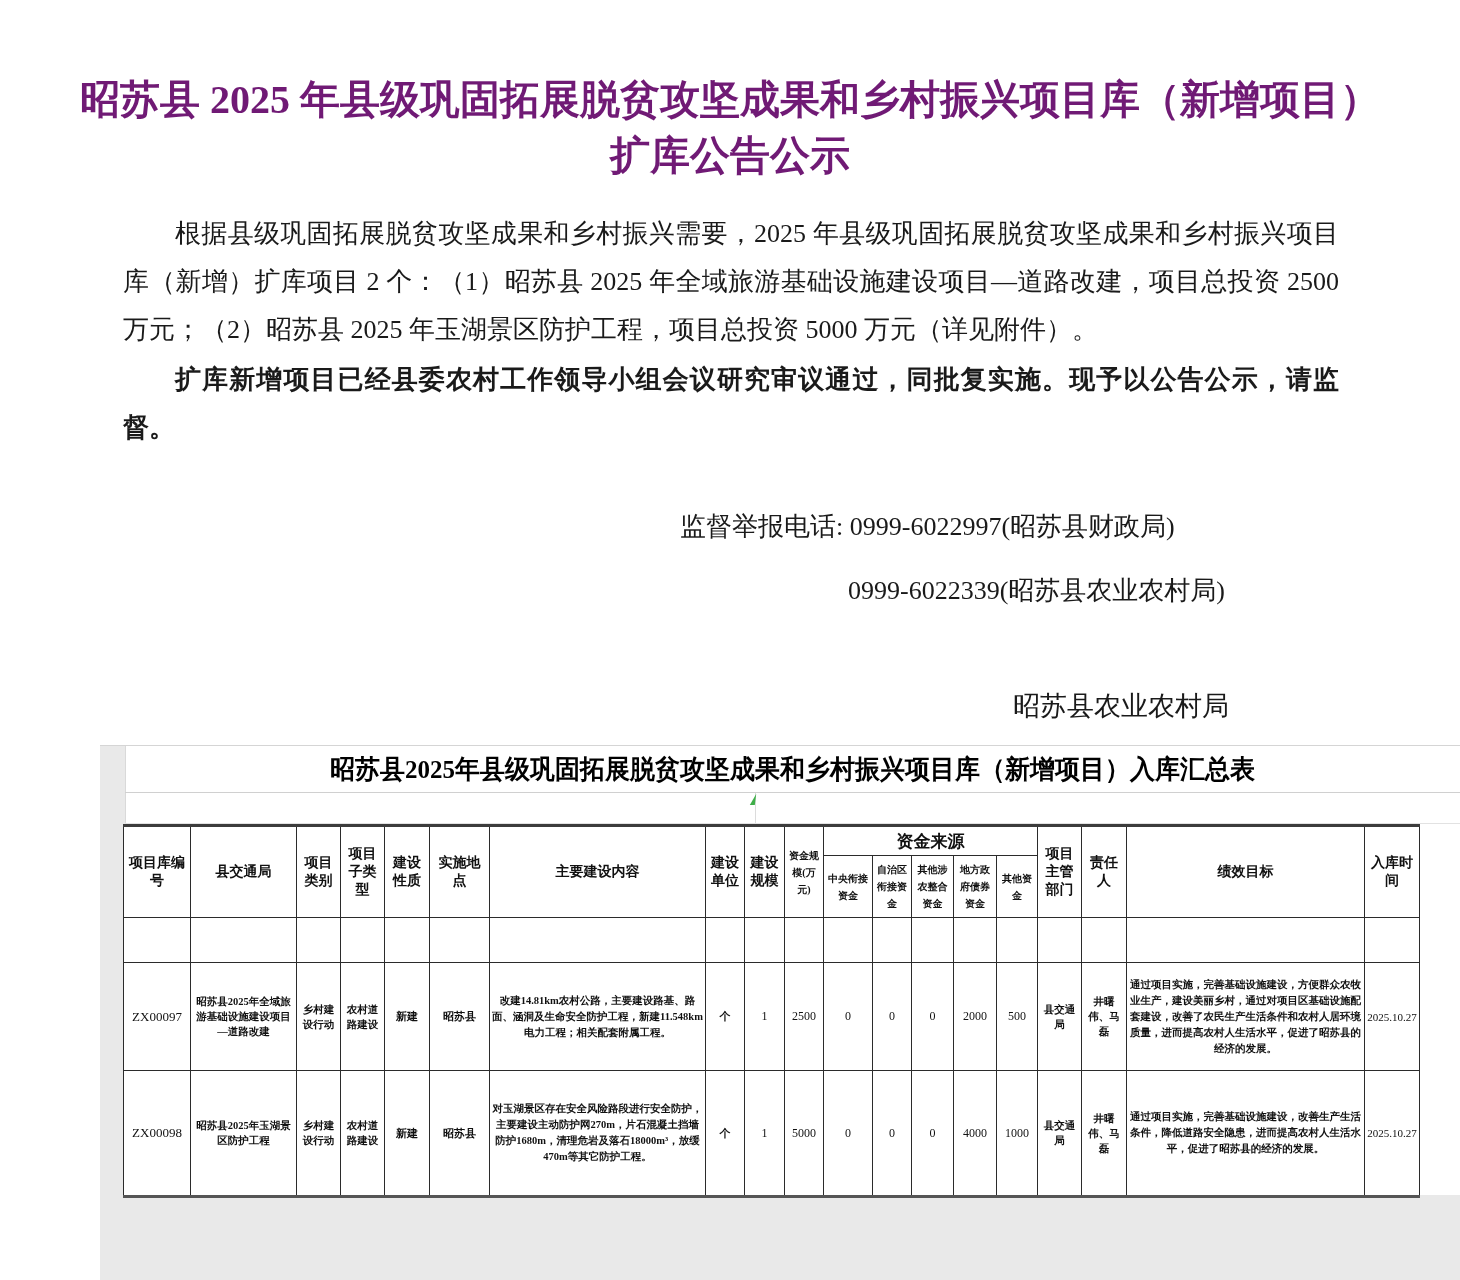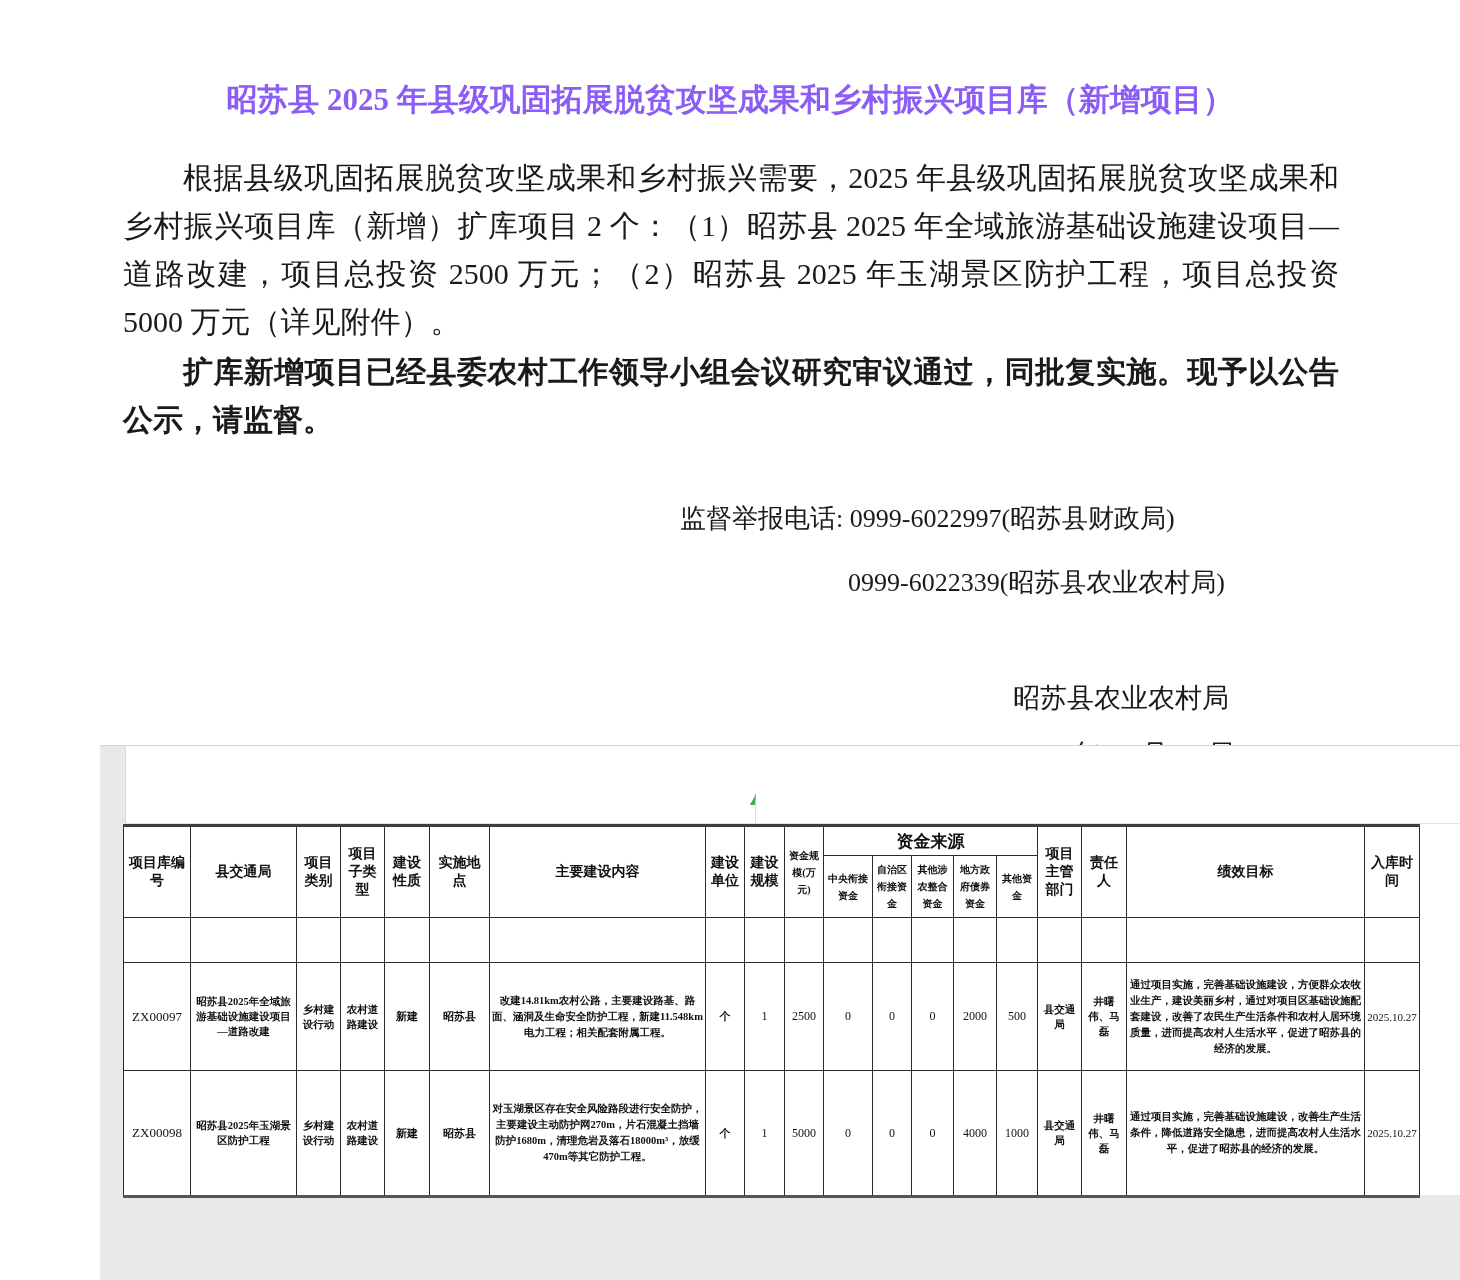--- a/index.html
+++ b/index.html
@@ -8,31 +8,31 @@
     position: relative;
     width: 1460px; height: 1280px;
     background: #ffffff;
     font-family: "Liberation Serif", "DejaVu Serif", serif;
     color: #1a1a1a;
     overflow: hidden;
   }
   .doc-title {
     margin-top: 72px;
     text-align: center;
-    font-size: 31px;
+    font-size: 40px;
     font-weight: bold;
     line-height: 56px;
-    color: #8b5cf6;
+    color: #701a75;
   }
   .doc-body {
     margin: 26px 120px 0 123px;
     width: 1216px;
   }
   .doc-para {
-    font-size: 30px;
+    font-size: 26px;
     line-height: 48px;
     text-align: justify;
     text-indent: 2em;
     color: #1a1a1a;
   }
   .doc-para + .doc-para { margin-top: 2px; font-weight: bold; }
   .hotline-block { margin-top: 52px; font-size: 26px; line-height: 46px; }
   .hotline-line1 { padding-left: 557px; }
   .hotline-line2 { padding-left: 725px; margin-top: 18px; }
   .sign-block { margin-top: 64px; font-size: 27px; line-height: 56px; }
@@ -118,40 +118,44 @@
   td.c-plain { font-size: 11px; font-weight: bold; }
   td.c-long  { font-size: 10.5px; font-weight: bold; line-height: 16px; text-align: center; padding: 2px 6px; }
   td.c-num   { font-size: 12px; }
   td.c-date  { font-size: 11px; }
 </style>
 </head>
 <body>
 
 <div class="doc-title">
   <div>昭苏县 2025 年县级巩固拓展脱贫攻坚成果和乡村振兴项目库（新增项目）</div>
+  <div>扩库公告公示</div>
 </div>
 
 <div class="doc-body">
   <p class="doc-para">根据县级巩固拓展脱贫攻坚成果和乡村振兴需要，2025 年县级巩固拓展脱贫攻坚成果和乡村振兴项目库（新增）扩库项目 2 个：（1）昭苏县 2025 年全域旅游基础设施建设项目—道路改建，项目总投资 2500 万元；（2）昭苏县 2025 年玉湖景区防护工程，项目总投资 5000 万元（详见附件）。</p>
   <p class="doc-para">扩库新增项目已经县委农村工作领导小组会议研究审议通过，同批复实施。现予以公告公示，请监督。</p>
 
   <div class="hotline-block">
     <div class="hotline-line1">监督举报电话: 0999-6022997(昭苏县财政局)</div>
     <div class="hotline-line2">0999-6022339(昭苏县农业农村局)</div>
   </div>
 
   <div class="sign-block">
     <div class="sign-org">昭苏县农业农村局</div>
     <div class="sign-date">2025 年 10 月 27 日</div>
   </div>
 </div>
 
 <div class="sheet-area">
   <div class="sheet-white"></div>
 
+  <div class="sheet-title-band">
+    <span class="sheet-title">昭苏县2025年县级巩固拓展脱贫攻坚成果和乡村振兴项目库（新增项目）入库汇总表</span>
+  </div>
 
   <div class="sheet-gap-band">
     <div class="gap-vline"></div>
     <div class="green-flag"></div>
   </div>
 
   <table class="sheet-table">
     <colgroup>
       <col style="width:67px">
         <col style="width:106px">

